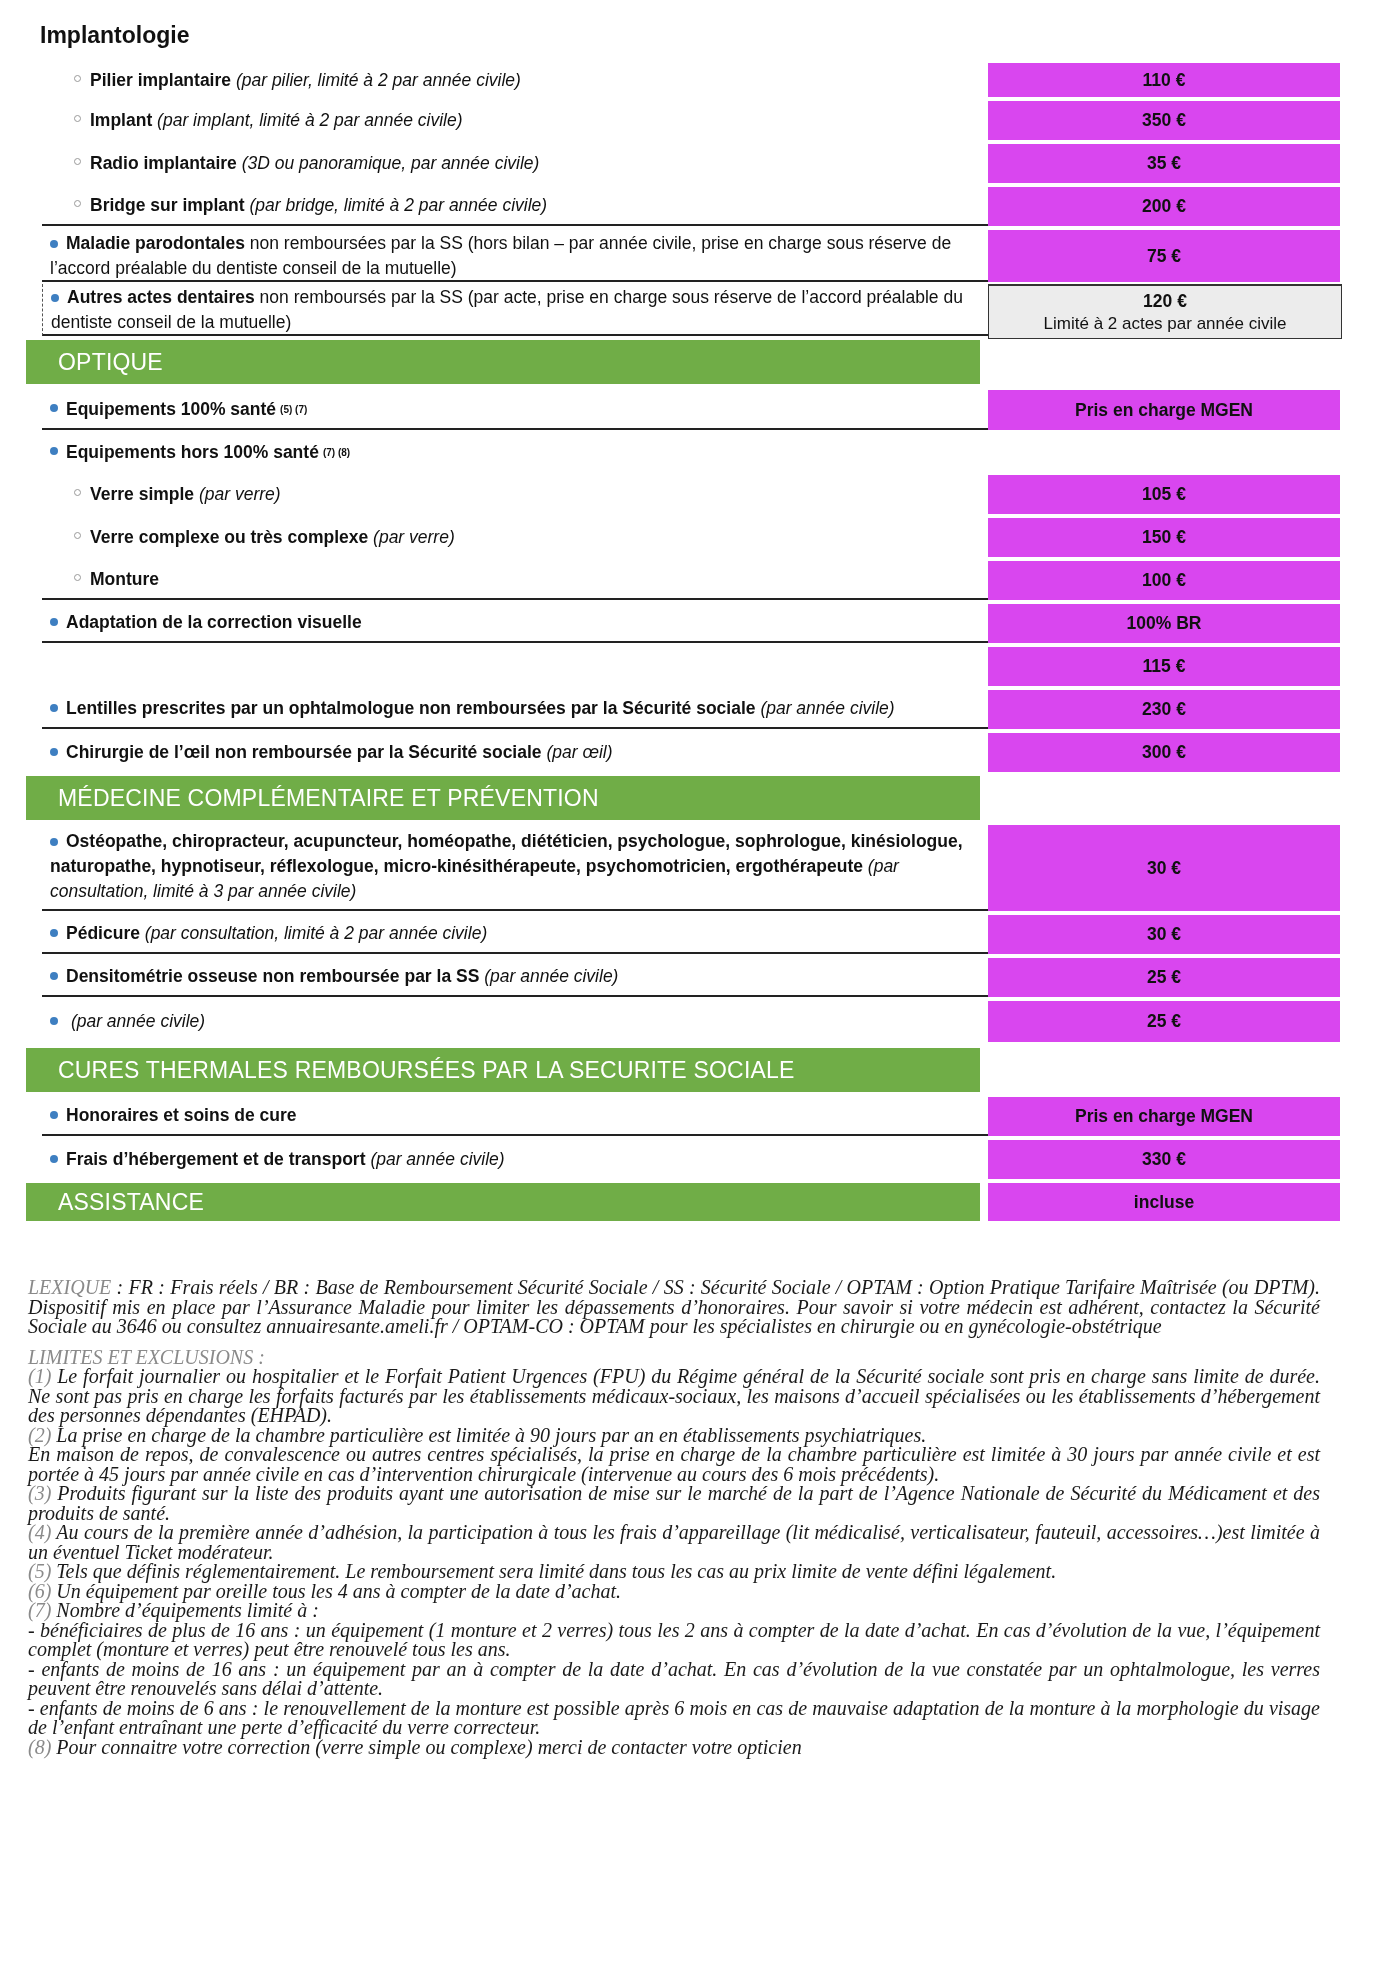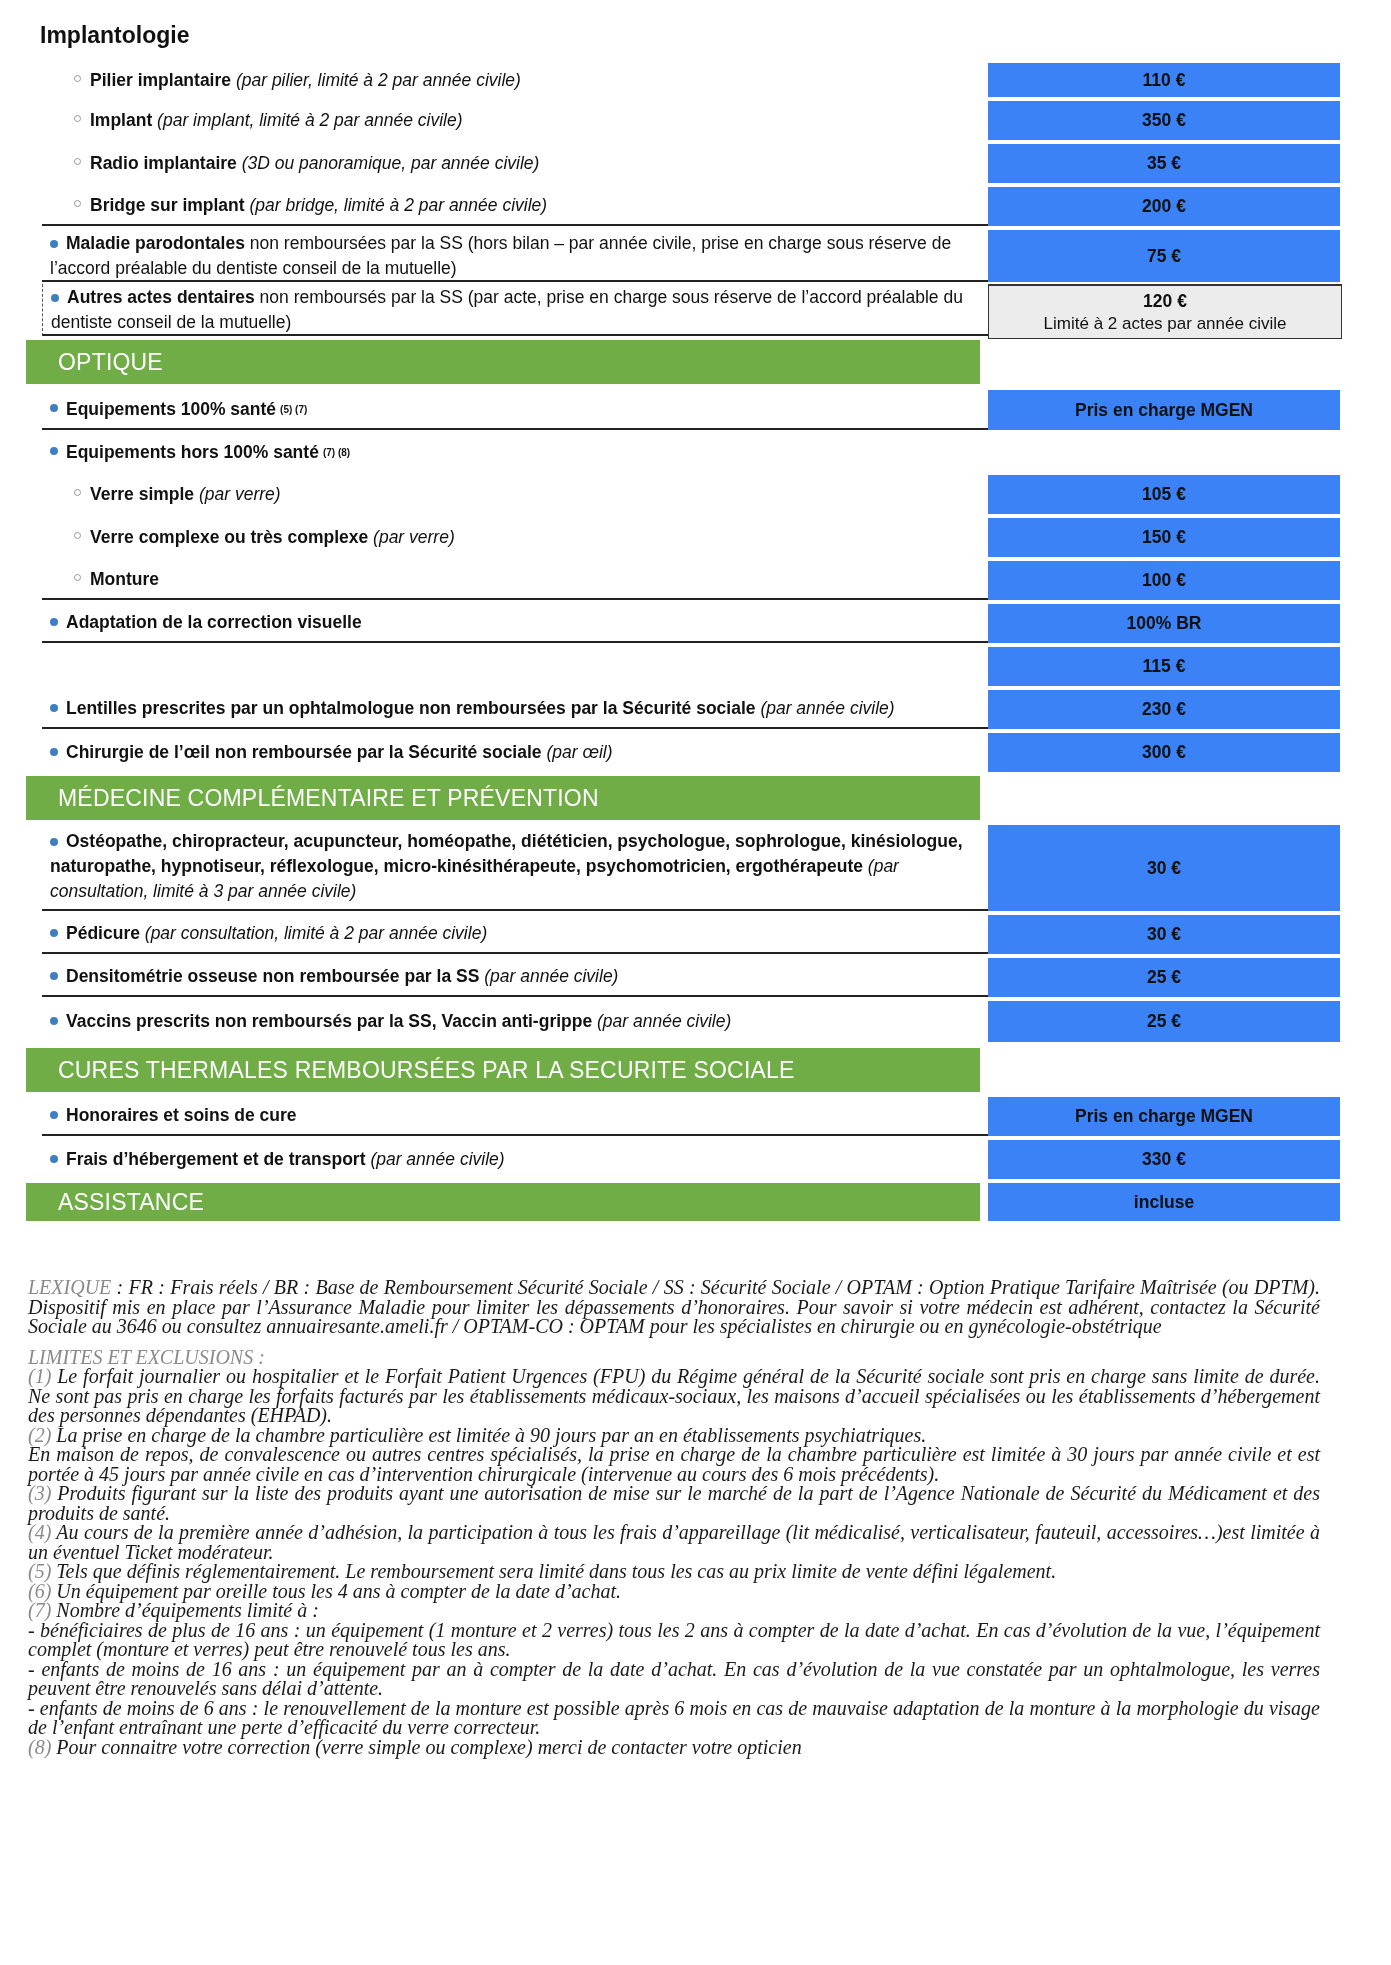--- a/index.html
+++ b/index.html
@@ -17,21 +17,21 @@
       position: absolute; left: 16px; top: 0; width: 956px; height: 100%;
       display: flex; align-items: center; box-sizing: border-box;
       font-size: 17.5px; line-height: 25px; color: #111;
     }
     .label-cell.sub { padding-left: 32px; }
     .label-cell.main { padding-left: 8px; }
     .label-cell.lined { border-bottom: 2px solid #222; }
     .label-cell.multiline { align-items: flex-start; padding-top: 4px; }
     .value-cell {
       position: absolute; left: 962px; top: 0; width: 352px; height: 100%;
-      background: #3b82f6; display: flex; flex-direction: column;
+      background: #d946ef; display: flex; flex-direction: column;
       align-items: center; justify-content: center;
       font-size: 17.5px; font-weight: bold; color: #111;
     }
     .value-cell .note { font-size: 17px; font-weight: normal; margin-top: 2px; }
     .value-cell.boxed { border: 1.5px solid #333; border-top-width: 2px; background: #ececec; }
     .b { font-weight: bold; }
     .i { font-style: italic; }
     .bullet {
       display: inline-block; width: 8px; height: 8px; border-radius: 50%;
       background: #3e7fc1; margin-right: 8px; flex: none; position: relative; top: -1px;
@@ -190,21 +190,21 @@
   <div class="row" style="top:958px;height:39px;">
     <div class="label-cell main lined">
       <span class="bullet"></span>
       <span class="b">Densitométrie osseuse non remboursée par la SS</span>&nbsp;<span class="i">(par année civile)</span>
     </div>
     <div class="value-cell">25 €</div>
   </div>
   <div class="row" style="top:1001px;height:41px;">
     <div class="label-cell main">
       <span class="bullet"></span>
-      <span class="b">Vaccins prescrits non remboursés par la SS, Vaccin anti-grippe</span>&nbsp;<span class="i">(par année civile)</span>
+      &nbsp;<span class="i">(par année civile)</span>
     </div>
     <div class="value-cell">25 €</div>
   </div>
 
   <div class="section" style="top:1048px;height:44px;">CURES THERMALES REMBOURSÉES PAR LA SECURITE SOCIALE</div>
 
   <div class="row" style="top:1097px;height:39px;">
     <div class="label-cell main lined">
       <span class="bullet"></span>
       <span class="b">Honoraires et soins de cure</span>

